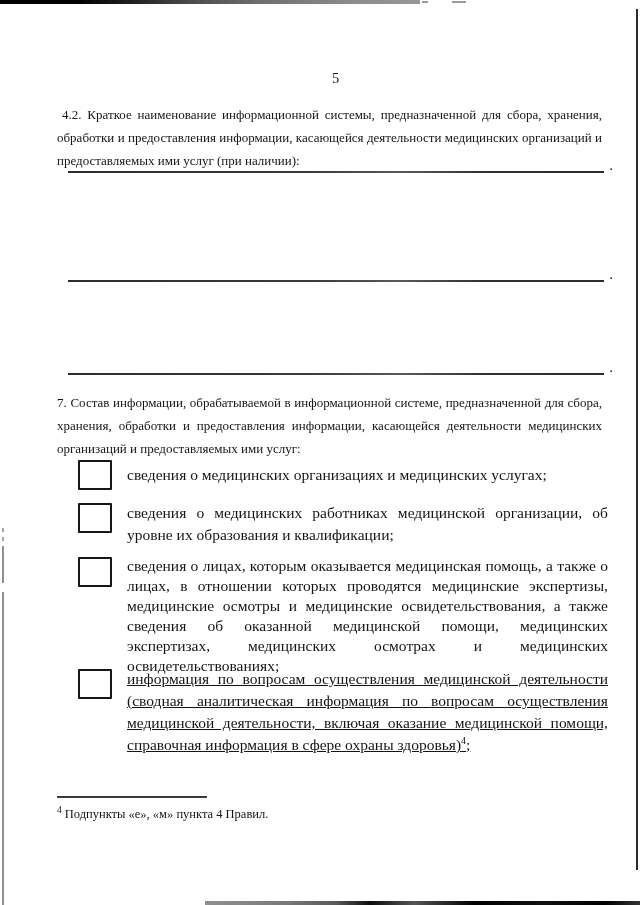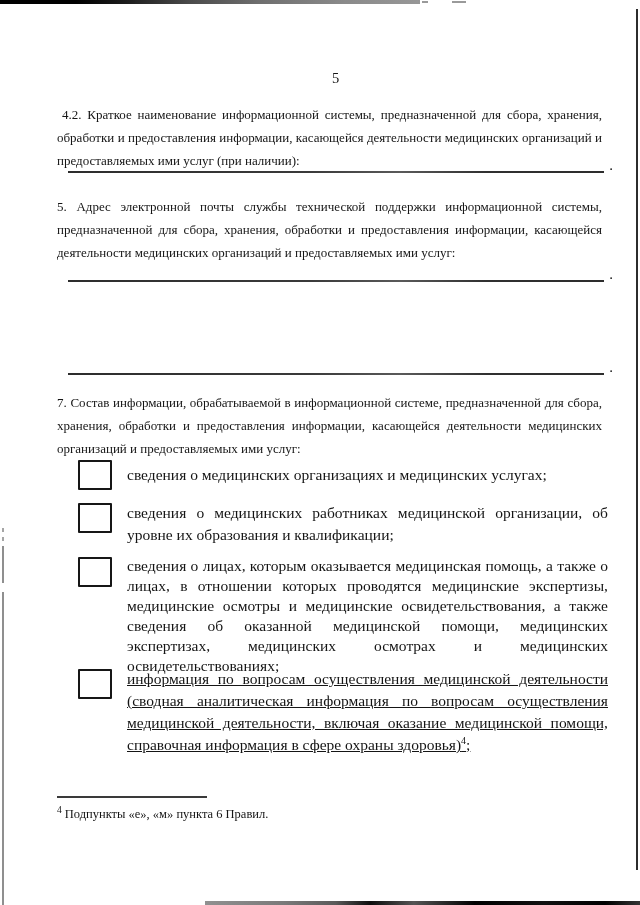--- a/index.html
+++ b/index.html
@@ -130,21 +130,20 @@
   <div class="edge edge-left-d"></div>
   <div class="edge edge-bottom"></div>
 
   <div class="page-number">5</div>
 
   <p class="para p1">4.2. Краткое наименование информационной системы, предназначенной для сбора, хранения, обработки и предоставления информации, касающейся деятельности медицинских организаций и предоставляемых ими услуг (при наличии):</p>
   <div class="fill-line fl1">
     <span class="end-dot">.</span>
   </div>
 
-  <p class="para p2">5. Адрес электронной почты службы технической поддержки информационной системы, предназначенной для сбора, хранения, обработки и предоставления информации, касающейся деятельности медицинских организаций и предоставляемых ими услуг:</p>
   <div class="fill-line fl2">
     <span class="end-dot">.</span>
   </div>
 
   <div class="fill-line fl3">
     <span class="end-dot">.</span>
   </div>
 
   <p class="para p4">7. Состав информации, обрабатываемой в информационной системе, предназначенной для сбора, хранения, обработки и предоставления информации, касающейся деятельности медицинских организаций и предоставляемых ими услуг:</p>
 
@@ -162,15 +161,15 @@
     <span class="checkbox"></span>
     <span class="check-label">сведения о лицах, которым оказывается медицинская помощь, а также о лицах, в отношении которых проводятся медицинские экспертизы, медицинские осмотры и медицинские освидетельствования, а также сведения об оказанной медицинской помощи, медицинских экспертизах, медицинских осмотрах и медицинских освидетельствованиях;</span>
   </div>
 
   <div class="check-item ci4">
     <span class="checkbox"></span>
     <span class="check-label"><span>информация по вопросам осуществления медицинской деятельности (сводная аналитическая информация по вопросам осуществления медицинской деятельности, включая оказание медицинской помощи, справочная информация в сфере охраны здоровья)</span><sup class="fn-ref">4</sup><span>;</span></span>
   </div>
 
   <div class="footnote-sep"></div>
-  <div class="footnote"><sup>4</sup><span>Подпункты «е», «м» пункта 6 Правил.</span></div>
+  <div class="footnote"><sup>4</sup><span>Подпункты «е», «м» пункта 4 Правил.</span></div>
 
 </div>
 
 </body></html>

